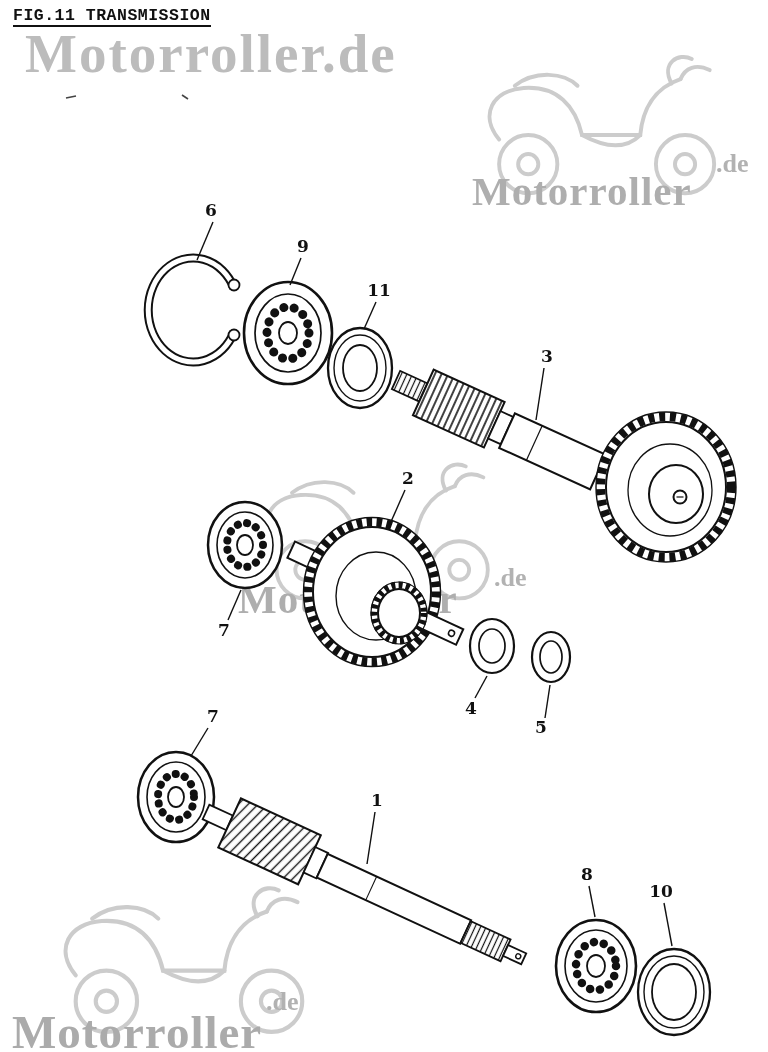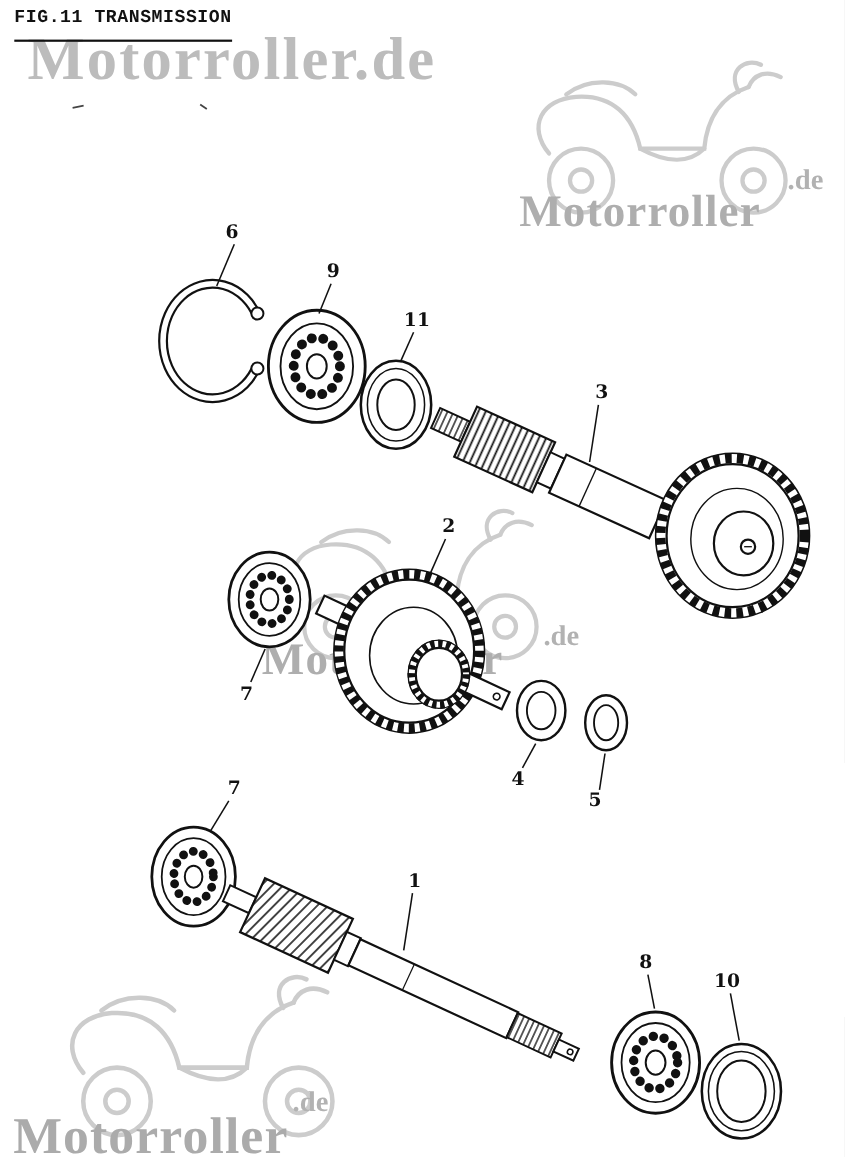--- a/index.html
+++ b/index.html
@@ -4,21 +4,21 @@
 <style>
   html,body { margin:0; padding:0; background:#e8e8e8; font-family:"Liberation Sans", sans-serif; }
   .page {
     position:relative; width:768px; height:1052px; margin:0 auto;
     background:#ffffff; overflow:hidden;
   }
   .fig-title {
     position:absolute; top:6px; left:13px; z-index:5;
     font-family:"Liberation Mono", monospace; font-weight:700;
     font-size:16.5px; letter-spacing:0.5px; color:#111;
-    border-bottom:2.5px solid #111; padding-bottom:11px;
+    border-bottom:2.5px solid #111; padding-bottom:0;
     white-space:pre;
   }
   svg { position:absolute; top:0; left:0; }
   text.plabel {
     font-family:"DejaVu Serif", serif; font-size:17px; font-weight:bold;
     fill:#111; text-anchor:middle;
   }
   .leader { stroke:#111; stroke-width:1.4; }
   .wm-xl  { font-family:"Liberation Serif", serif; font-weight:bold; font-size:55px; fill:#bcbcbc; letter-spacing:2px; }
   .wm-lg  { font-family:"Liberation Serif", serif; font-weight:bold; font-size:41px; fill:#aeaeae; letter-spacing:1px; }

